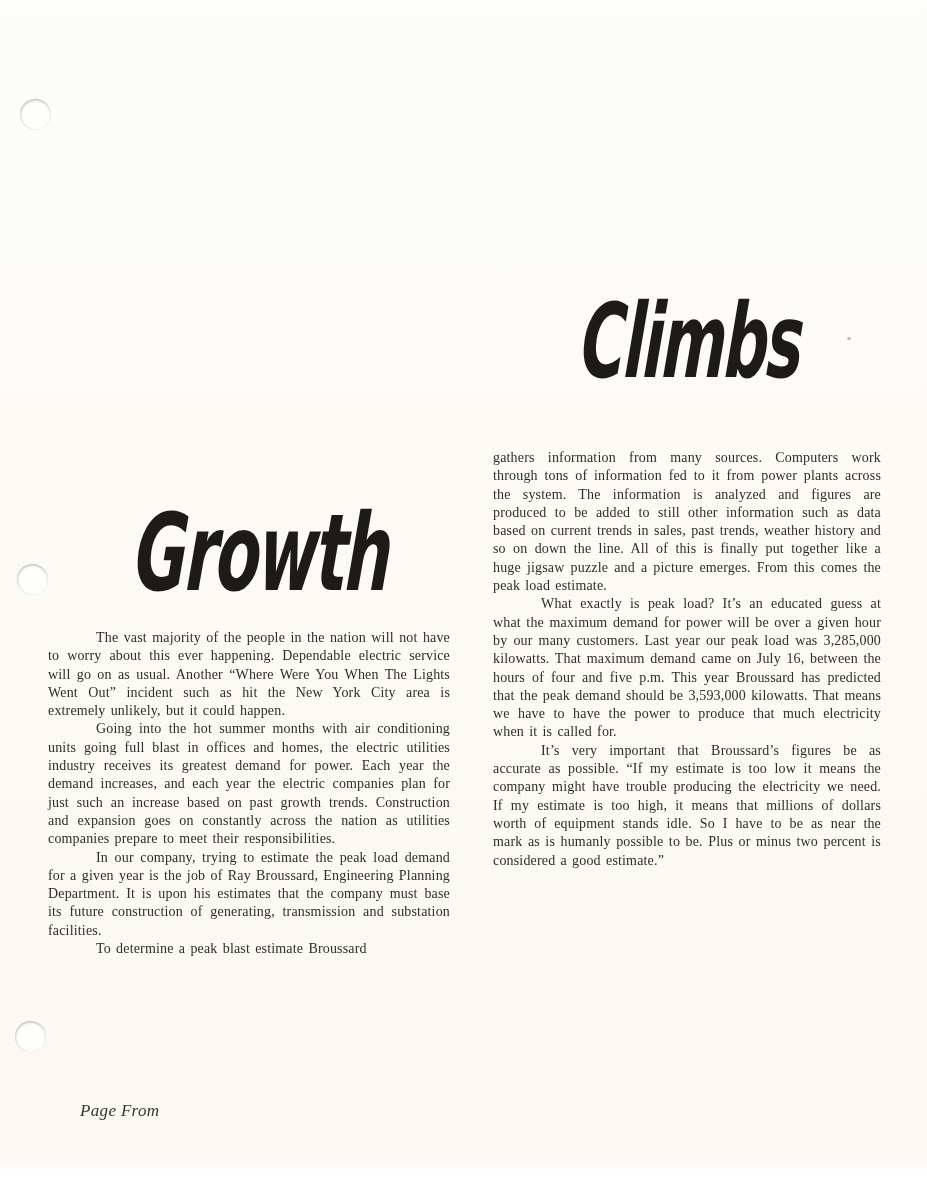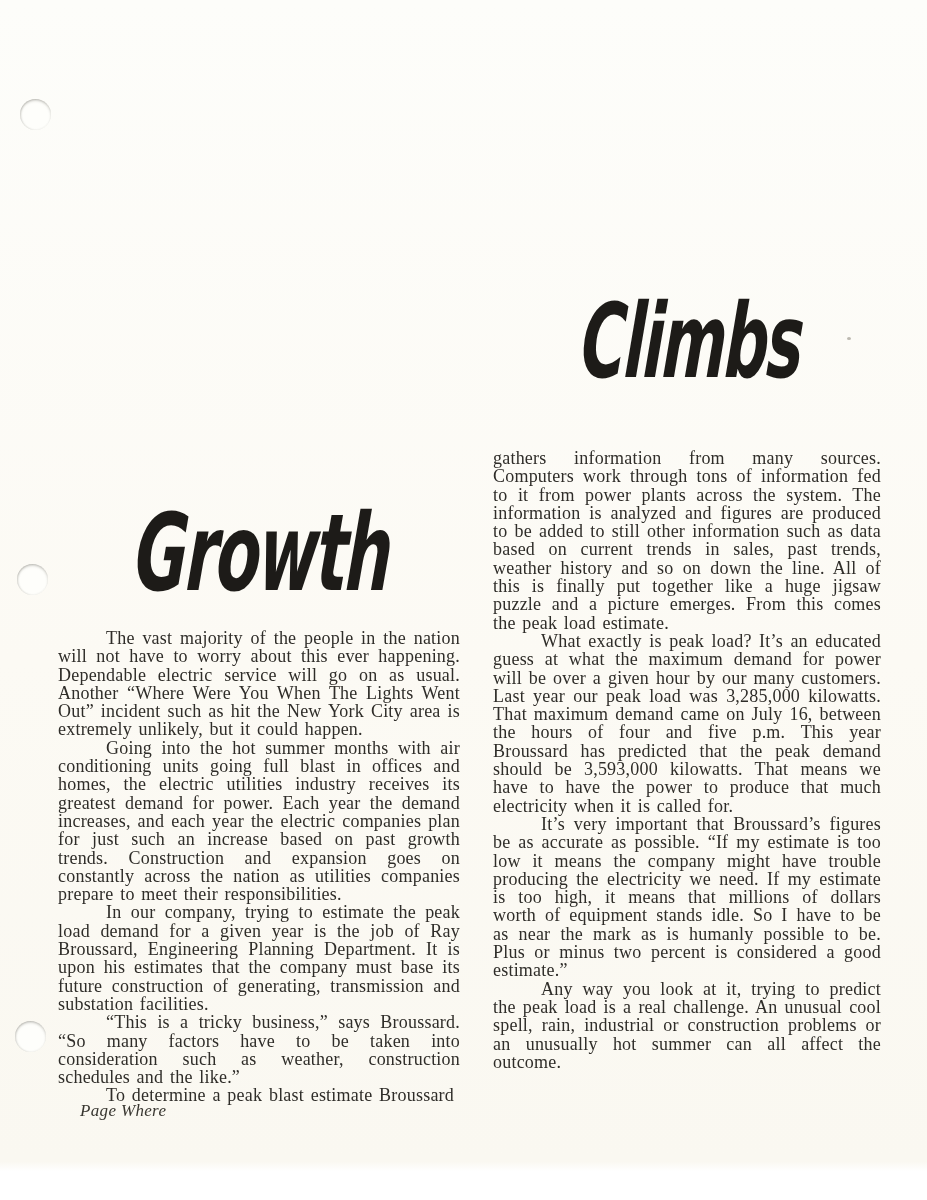--- a/index.html
+++ b/index.html
@@ -40,28 +40,28 @@
     white-space: nowrap;
     transform-origin: left top;
   }
   .h-climbs { left: 585px; top: 281px; font-size: 103px; transform: scaleX(0.60) skewX(-5deg); }
   .h-growth { left: 139px; top: 491px; font-size: 107px; transform: scaleX(0.61) skewX(-5deg); }
 
   
   .col {
     position: absolute;
     text-align: justify;
-    font-size: 18px;
+    font-size: 14px;
     line-height: 18.3px;
     letter-spacing: 0.012em;
     word-spacing: 0.11em;
   }
   .col p { margin: 0; text-indent: 48px; }
   .col p.no-indent { text-indent: 0; }
-  .col-left  { left: 58px;  top: 629px; width: 402px; }
+  .col-left  { left: 48px;  top: 629px; width: 402px; }
   .col-right { left: 493px; top: 449px; width: 388px; }
 
   .page-footer {
     position: absolute;
     left: 80px; top: 1101px;
     font-style: italic;
     font-size: 17px;
     letter-spacing: 0.02em;
     color: #393731;
   }
@@ -86,26 +86,24 @@
   <h1 class="display-heading h-climbs">Climbs</h1>
 
   <h1 class="display-heading h-growth">Growth</h1>
 
   <div class="print-speck"></div>
 
   <div class="col col-left">
     <p>The vast majority of the people in the nation will not have to worry about this ever happening. Dependable electric service will go on as usual. Another “Where Were You When The Lights Went Out” incident such as hit the New York City area is extremely unlikely, but it could happen.</p>
     <p>Going into the hot summer months with air conditioning units going full blast in offices and homes, the electric utilities industry receives its greatest demand for power. Each year the demand increases, and each year the electric companies plan for just such an increase based on past growth trends. Construction and expansion goes on constantly across the nation as utilities companies prepare to meet their responsibilities.</p>
     <p>In our company, trying to estimate the peak load demand for a given year is the job of Ray Broussard, Engineering Planning Department. It is upon his estimates that the company must base its future construction of generating, transmission and substation facilities.</p>
-    <p>“This is a tricky business,” says Broussard. “So many factors have to be taken into consideration such as weather, construction schedules and the like.”</p>
     <p>To determine a peak blast estimate Broussard</p>
   </div>
 
   <div class="col col-right">
     <p class="no-indent">gathers information from many sources. Computers work through tons of information fed to it from power plants across the system. The information is analyzed and figures are produced to be added to still other information such as data based on current trends in sales, past trends, weather history and so on down the line. All of this is finally put together like a huge jigsaw puzzle and a picture emerges. From this comes the peak load estimate.</p>
     <p>What exactly is peak load? It’s an educated guess at what the maximum demand for power will be over a given hour by our many customers. Last year our peak load was 3,285,000 kilowatts. That maximum demand came on July 16, between the hours of four and five p.m. This year Broussard has predicted that the peak demand should be 3,593,000 kilowatts. That means we have to have the power to produce that much electricity when it is called for.</p>
     <p>It’s very important that Broussard’s figures be as accurate as possible. “If my estimate is too low it means the company might have trouble producing the electricity we need. If my estimate is too high, it means that millions of dollars worth of equipment stands idle. So I have to be as near the mark as is humanly possible to be. Plus or minus two percent is considered a good estimate.”</p>
-    <p>Any way you look at it, trying to predict the peak load is a real challenge. An unusual cool spell, rain, industrial or construction problems or an unusually hot summer can all affect the outcome.</p>
   </div>
 
-  <div class="page-footer">Page Where</div>
+  <div class="page-footer">Page From</div>
 
 </div>
 
 </body></html>

